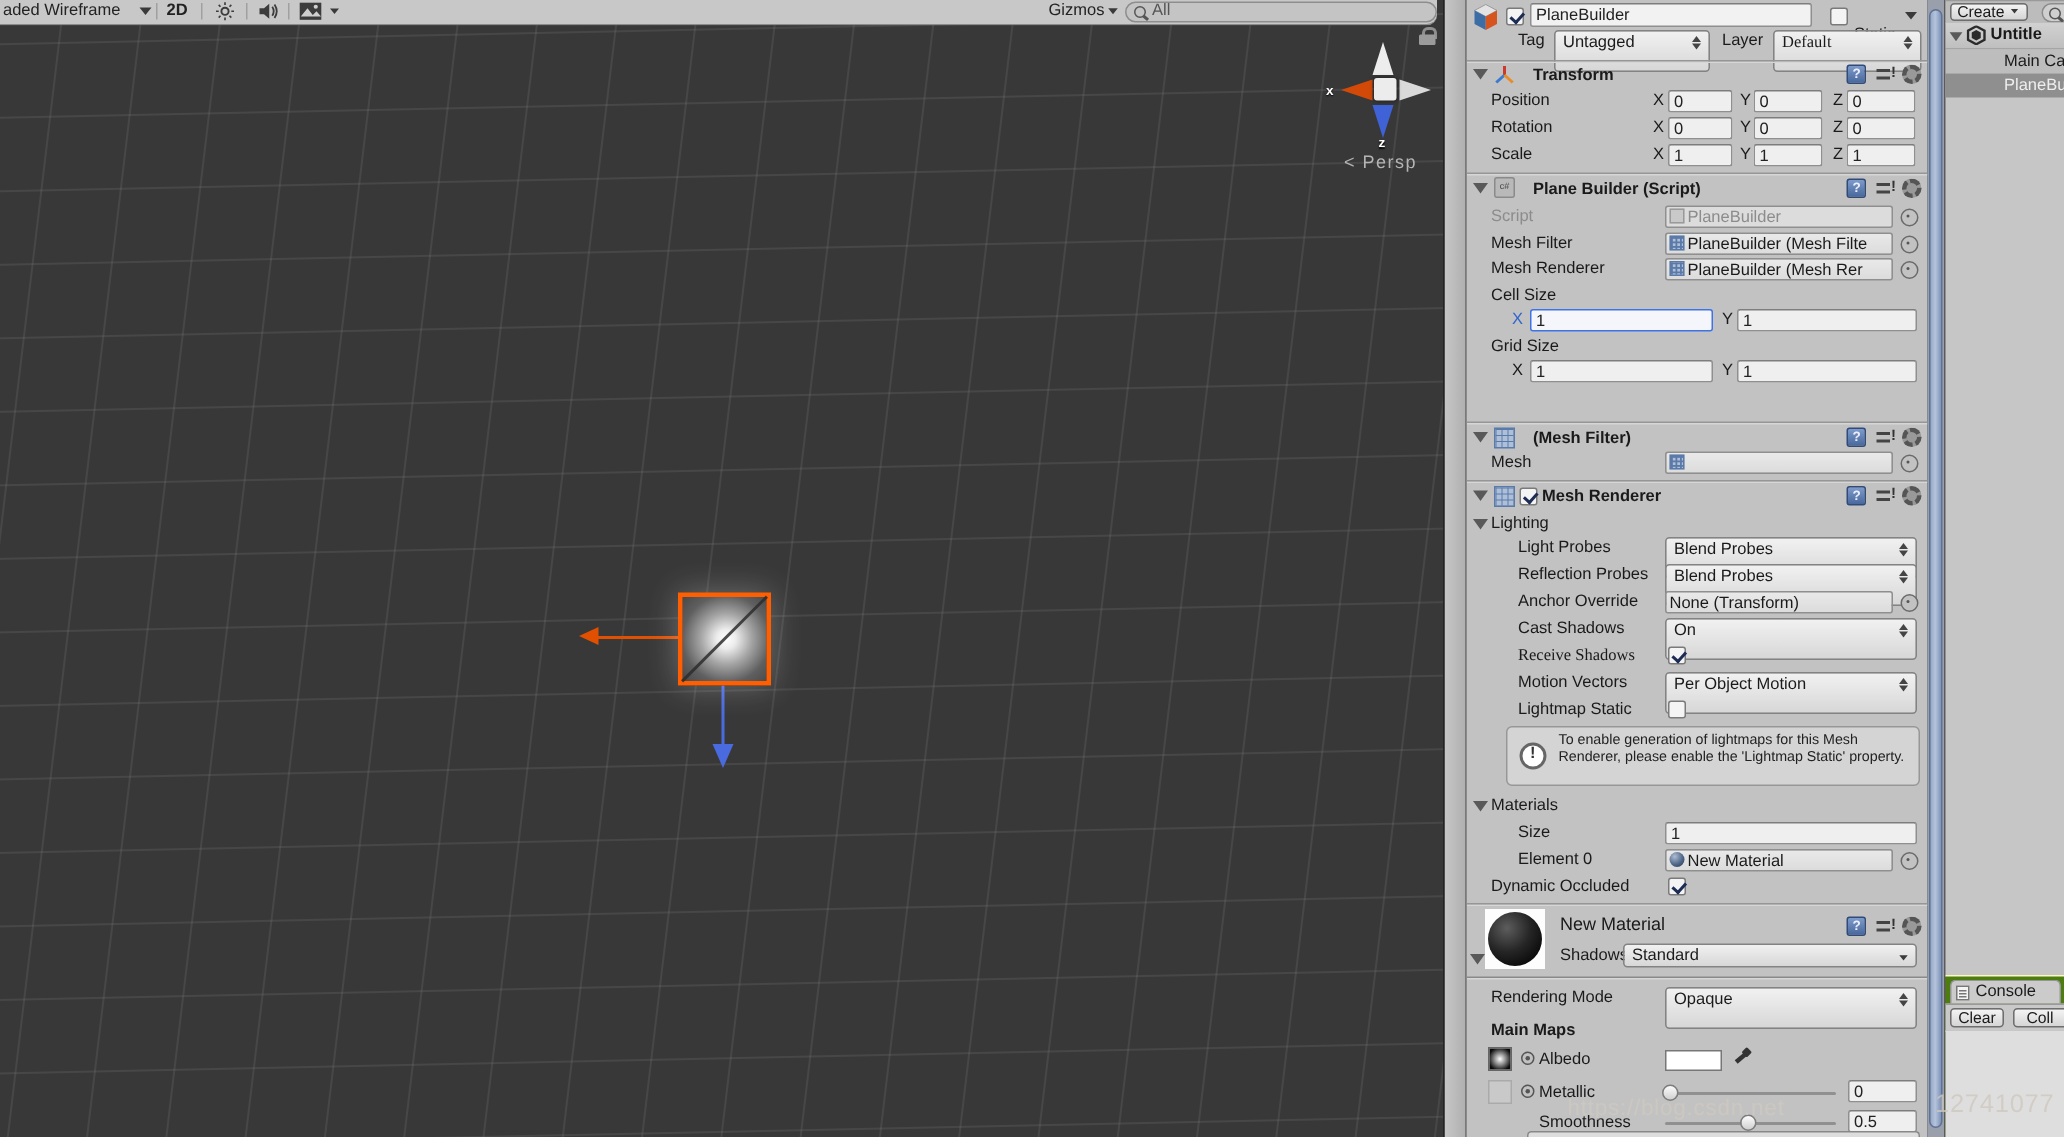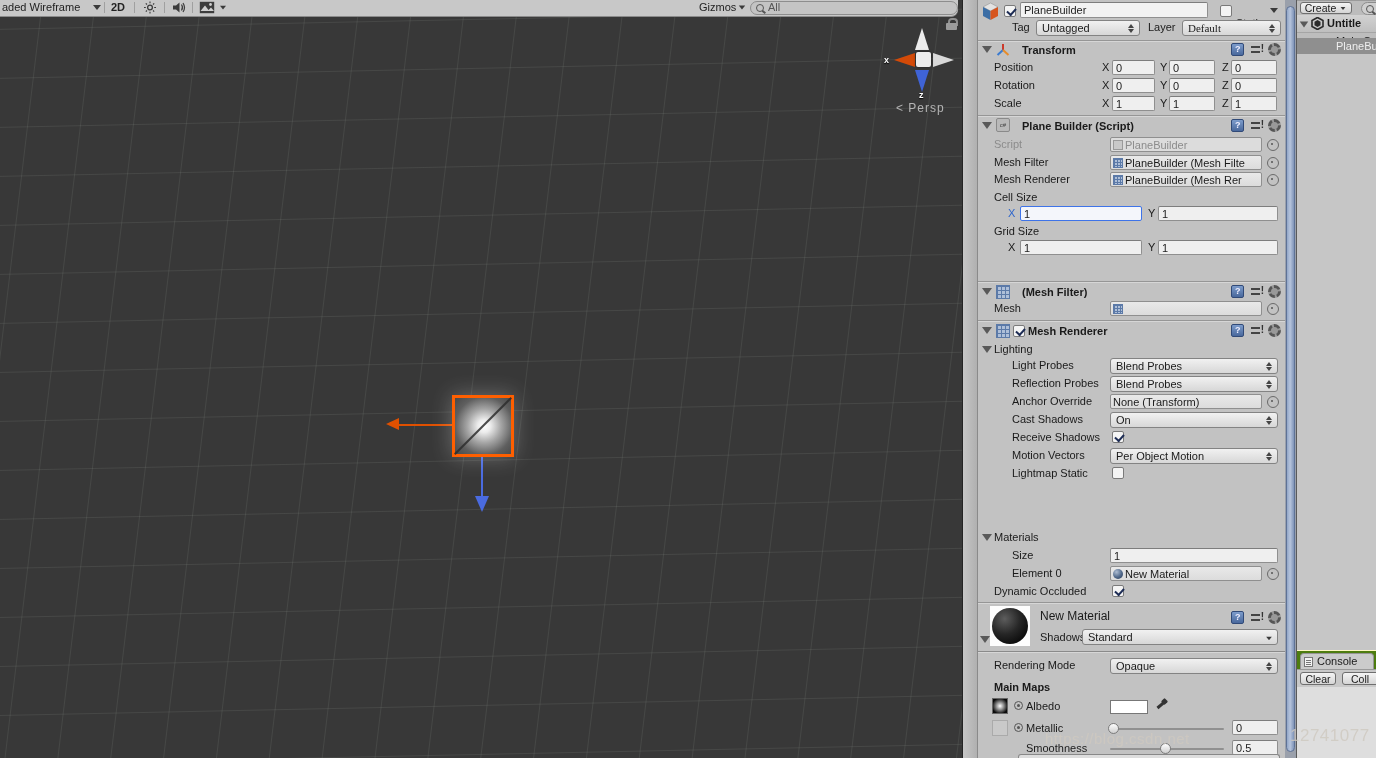--- a/index.html
+++ b/index.html
@@ -57,21 +57,21 @@
   .sep{position:absolute;left:0;width:307px;height:1px;background:#969696;box-shadow:0 1px 0 #d6d6d6;}
   .lbl{position:absolute;height:15px;line-height:15px;white-space:nowrap;}
   .bold{font-weight:bold;}
   .gray{color:#8c8c8c;}
   .fold{position:absolute;width:0;height:0;border-left:5px solid transparent;border-right:5px solid transparent;border-top:7px solid #595959;cursor:pointer;}
   .field{position:absolute;height:15px;line-height:14px;box-sizing:border-box;background:#efefef;
          border:1px solid #8f8f8f;border-top-color:#7d7d7d;border-radius:2px;padding:0 3px;color:#222;overflow:hidden;white-space:nowrap;}
   .field.focus{border:1px solid #3e73e8;background:#f4f6fb;}
   .objfield{position:absolute;height:15px;line-height:14px;box-sizing:border-box;border:1px solid #8f8f8f;border-radius:2px;
          background:linear-gradient(#e9e9e9,#dcdcdc);padding:0 2px;overflow:hidden;white-space:nowrap;}
-  .dd{position:absolute;height:16px;line-height:14px;box-sizing:border-box;border:1px solid #838383;border-radius:3px;
+  .dd{position:absolute;height:28px;line-height:14px;box-sizing:border-box;border:1px solid #838383;border-radius:3px;
          background:linear-gradient(#f1f1f1,#d7d7d7);padding:0 5px;overflow:hidden;white-space:nowrap;cursor:pointer;}
   .updown{position:absolute;right:4px;top:3px;width:7px;height:9px;}
   .updown::before{content:"";position:absolute;left:0;top:0;border-left:3.5px solid transparent;border-right:3.5px solid transparent;border-bottom:4px solid #444;}
   .updown::after{content:"";position:absolute;left:0;bottom:0;border-left:3.5px solid transparent;border-right:3.5px solid transparent;border-top:4px solid #444;}
   .picker{position:absolute;width:10px;height:10px;border:1.5px solid #6a6a6a;border-radius:50%;background:#c2c2c2;cursor:pointer;}
   .picker::after{content:"";position:absolute;left:2.5px;top:2.5px;width:2px;height:2px;border-radius:50%;background:#555;}
   .chk{position:absolute;width:12px;height:12px;box-sizing:border-box;background:#f4f4f4;border:1px solid #7a7a7a;border-radius:2px;cursor:pointer;}
   .chk.on::after{content:"";position:absolute;left:2px;top:2px;width:7px;height:4px;border-left:2px solid #1d2c55;border-bottom:2px solid #1d2c55;transform:rotate(-48deg);}
   .hicon{position:absolute;width:13px;height:13px;cursor:pointer;}
   .icon-book{background:linear-gradient(#7d9ccb,#49689c);border:1px solid #314a78;border-radius:2px;box-sizing:border-box;}
@@ -110,21 +110,21 @@
         background:linear-gradient(90deg,#93a7c8,#b6c4dc 45%,#7f94b8);border:1px solid #5e7296;box-sizing:border-box;}
 
   
   #hierarchy{position:absolute;left:1297px;top:0;width:79px;height:650px;background:#c6c6c6;border-top:1px solid #9a9a9a;overflow:hidden;}
   #hier-tabbar{position:absolute;left:0;top:0;width:79px;height:14px;background:#bcbcbc;border-bottom:1px solid #9a9a9a;}
   #create-btn{position:absolute;left:3px;top:1px;width:52px;height:12px;line-height:11px;font-size:10.5px;padding:0 3px;}
   #hier-search{position:absolute;left:64px;top:1px;width:20px;height:11px;border:1px solid #8d8d8d;border-radius:7px 0 0 7px;background:#cfcfcf;}
   .hrow{position:absolute;left:0;width:79px;height:16px;line-height:16px;white-space:nowrap;overflow:hidden;cursor:pointer;}
   #scene-row{top:14px;height:17px;line-height:17px;background:linear-gradient(#d2d2d2,#bfbfbf);border-bottom:1px solid #a5a5a5;}
   #row-cam{top:32px;background:#bdbdbd;}
-  #row-plane{top:37px;background:#8f8f8f;color:#eeeeee;}
+  #row-plane{top:48px;background:#8f8f8f;color:#eeeeee;}
 
   
   #console{position:absolute;left:1297px;top:650px;width:79px;height:108px;background:#4d7c0f;border-top:1px solid #fef9c3;}
   #console-tab{position:absolute;left:3px;top:2px;width:74px;height:16px;background:#cbcbcb;border:1px solid #949494;border-bottom:none;
         border-radius:4px 4px 0 0;line-height:15px;box-sizing:border-box;padding-left:16px;}
   .doc-icon{position:absolute;left:3px;top:3px;width:9px;height:10px;background:#f4f4f4;border:1px solid #777;box-sizing:border-box;}
   .doc-icon::after{content:"";position:absolute;left:1px;top:2px;width:5px;height:1px;background:#777;box-shadow:0 2px 0 #777,0 4px 0 #777;}
   #console-toolbar{position:absolute;left:0;top:18px;width:79px;height:17px;background:#c9c9c9;border-top:1px solid #9a9a9a;border-bottom:1px solid #9a9a9a;}
   .cbtn{position:absolute;top:2px;height:13px;line-height:12px;font-size:10.5px;padding:0 4px;}
   #console-body{position:absolute;left:0;top:36px;width:79px;height:72px;background:#dedede;}
@@ -333,29 +333,33 @@
     <span class="lbl" style="left:34px;top:376px;">Reflection Probes</span>
     <div class="dd" style="left:132px;top:376px;width:168px;"><span>Blend Probes</span><span class="updown"></span></div>
 
     <span class="lbl" style="left:34px;top:394px;">Anchor Override</span>
     <div class="objfield" style="left:132px;top:394px;width:152px;">None (Transform)</div>
     <span class="picker" style="left:289px;top:396px;"></span>
 
     <span class="lbl" style="left:34px;top:412px;">Cast Shadows</span>
     <div class="dd" style="left:132px;top:412px;width:168px;"><span>On</span><span class="updown"></span></div>
 
-    <span class="lbl" style="left:34px;top:430px;">Receive Shadows</span>
+    <span class="lbl" style="left:34px;top:430px;font-family:Liberation Serif, serif;">Receive Shadows</span>
     <span class="chk on" style="left:134px;top:431px;"></span>
 
     <span class="lbl" style="left:34px;top:448px;">Motion Vectors</span>
     <div class="dd" style="left:132px;top:448px;width:168px;"><span>Per Object Motion</span><span class="updown"></span></div>
 
     <span class="lbl" style="left:34px;top:466px;">Lightmap Static</span>
     <span class="chk" style="left:134px;top:467px;"></span>
 
+    <div class="helpbox">
+      <span class="helpicon"></span>
+      <div class="helptext">To enable generation of lightmaps for this Mesh Renderer, please enable the 'Lightmap Static' property.</div>
+    </div>
 
     <span class="fold" style="left:4px;top:534px;"></span>
     <span class="lbl" style="left:16px;top:530px;">Materials</span>
 
     <span class="lbl" style="left:34px;top:548px;">Size</span>
     <div class="field" style="left:132px;top:548px;width:168px;">1</div>
 
     <span class="lbl" style="left:34px;top:566px;">Element 0</span>
     <div class="objfield" style="left:132px;top:566px;width:152px;"><span class="minisphere"></span><span>New Material</span></div>
     <span class="picker" style="left:289px;top:568px;"></span>

